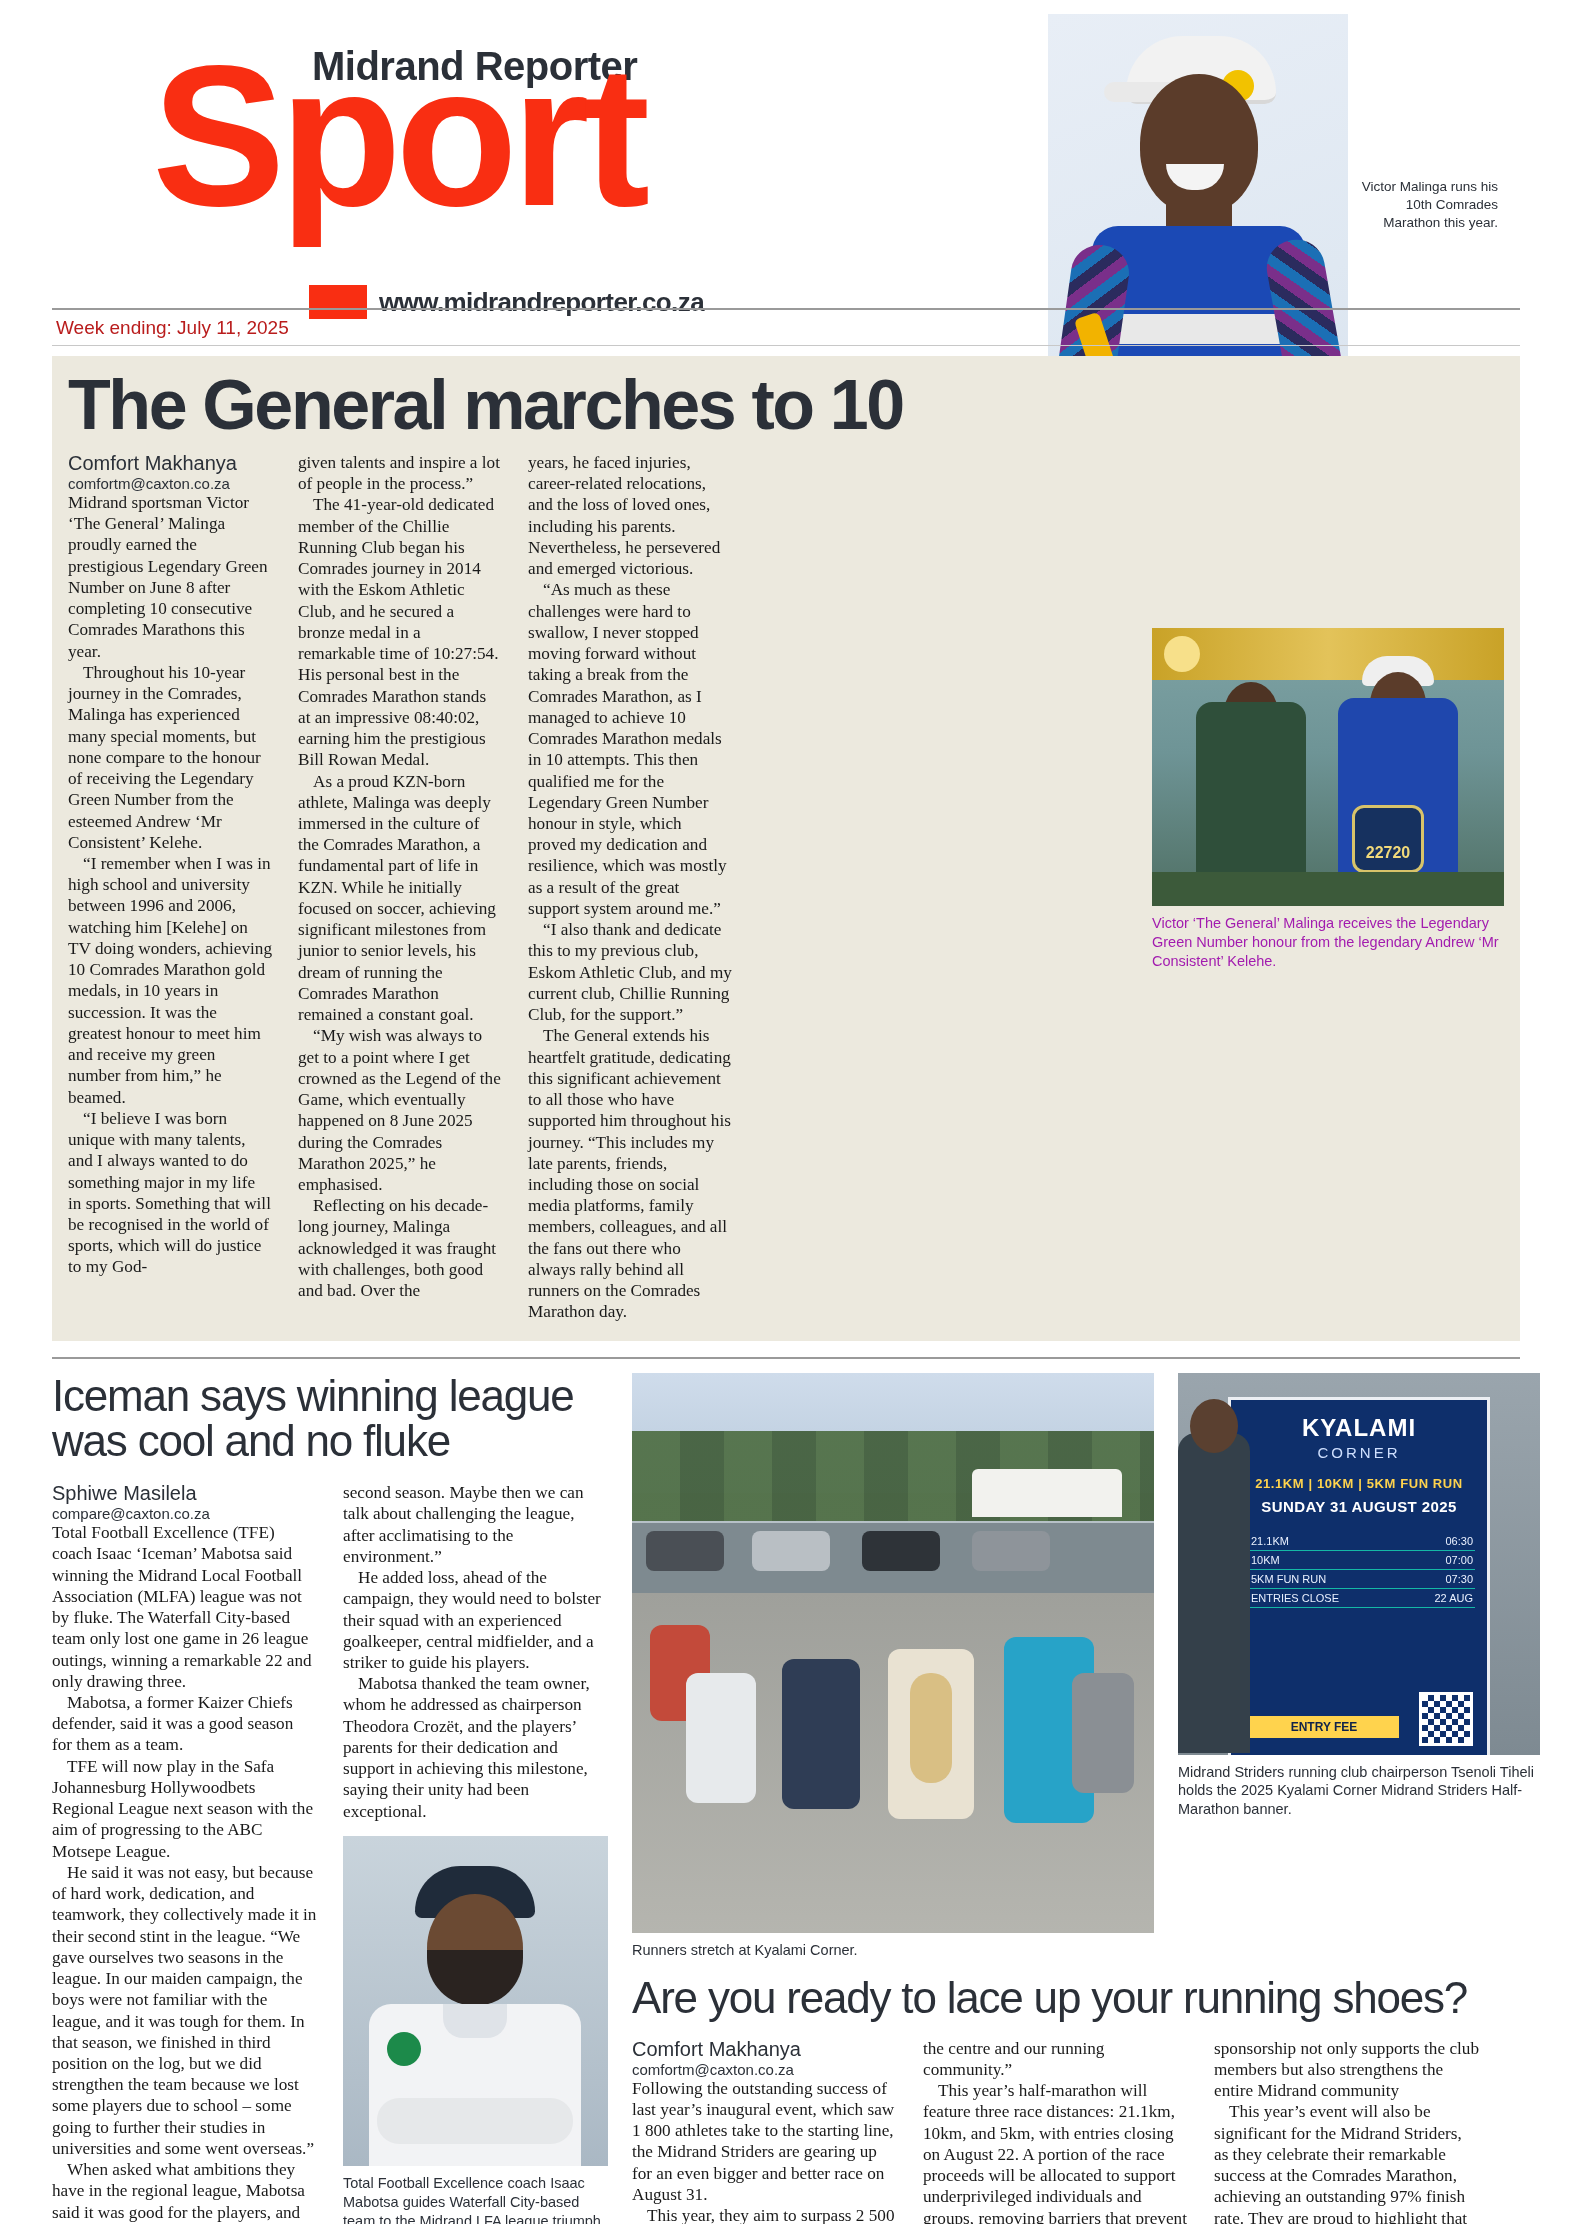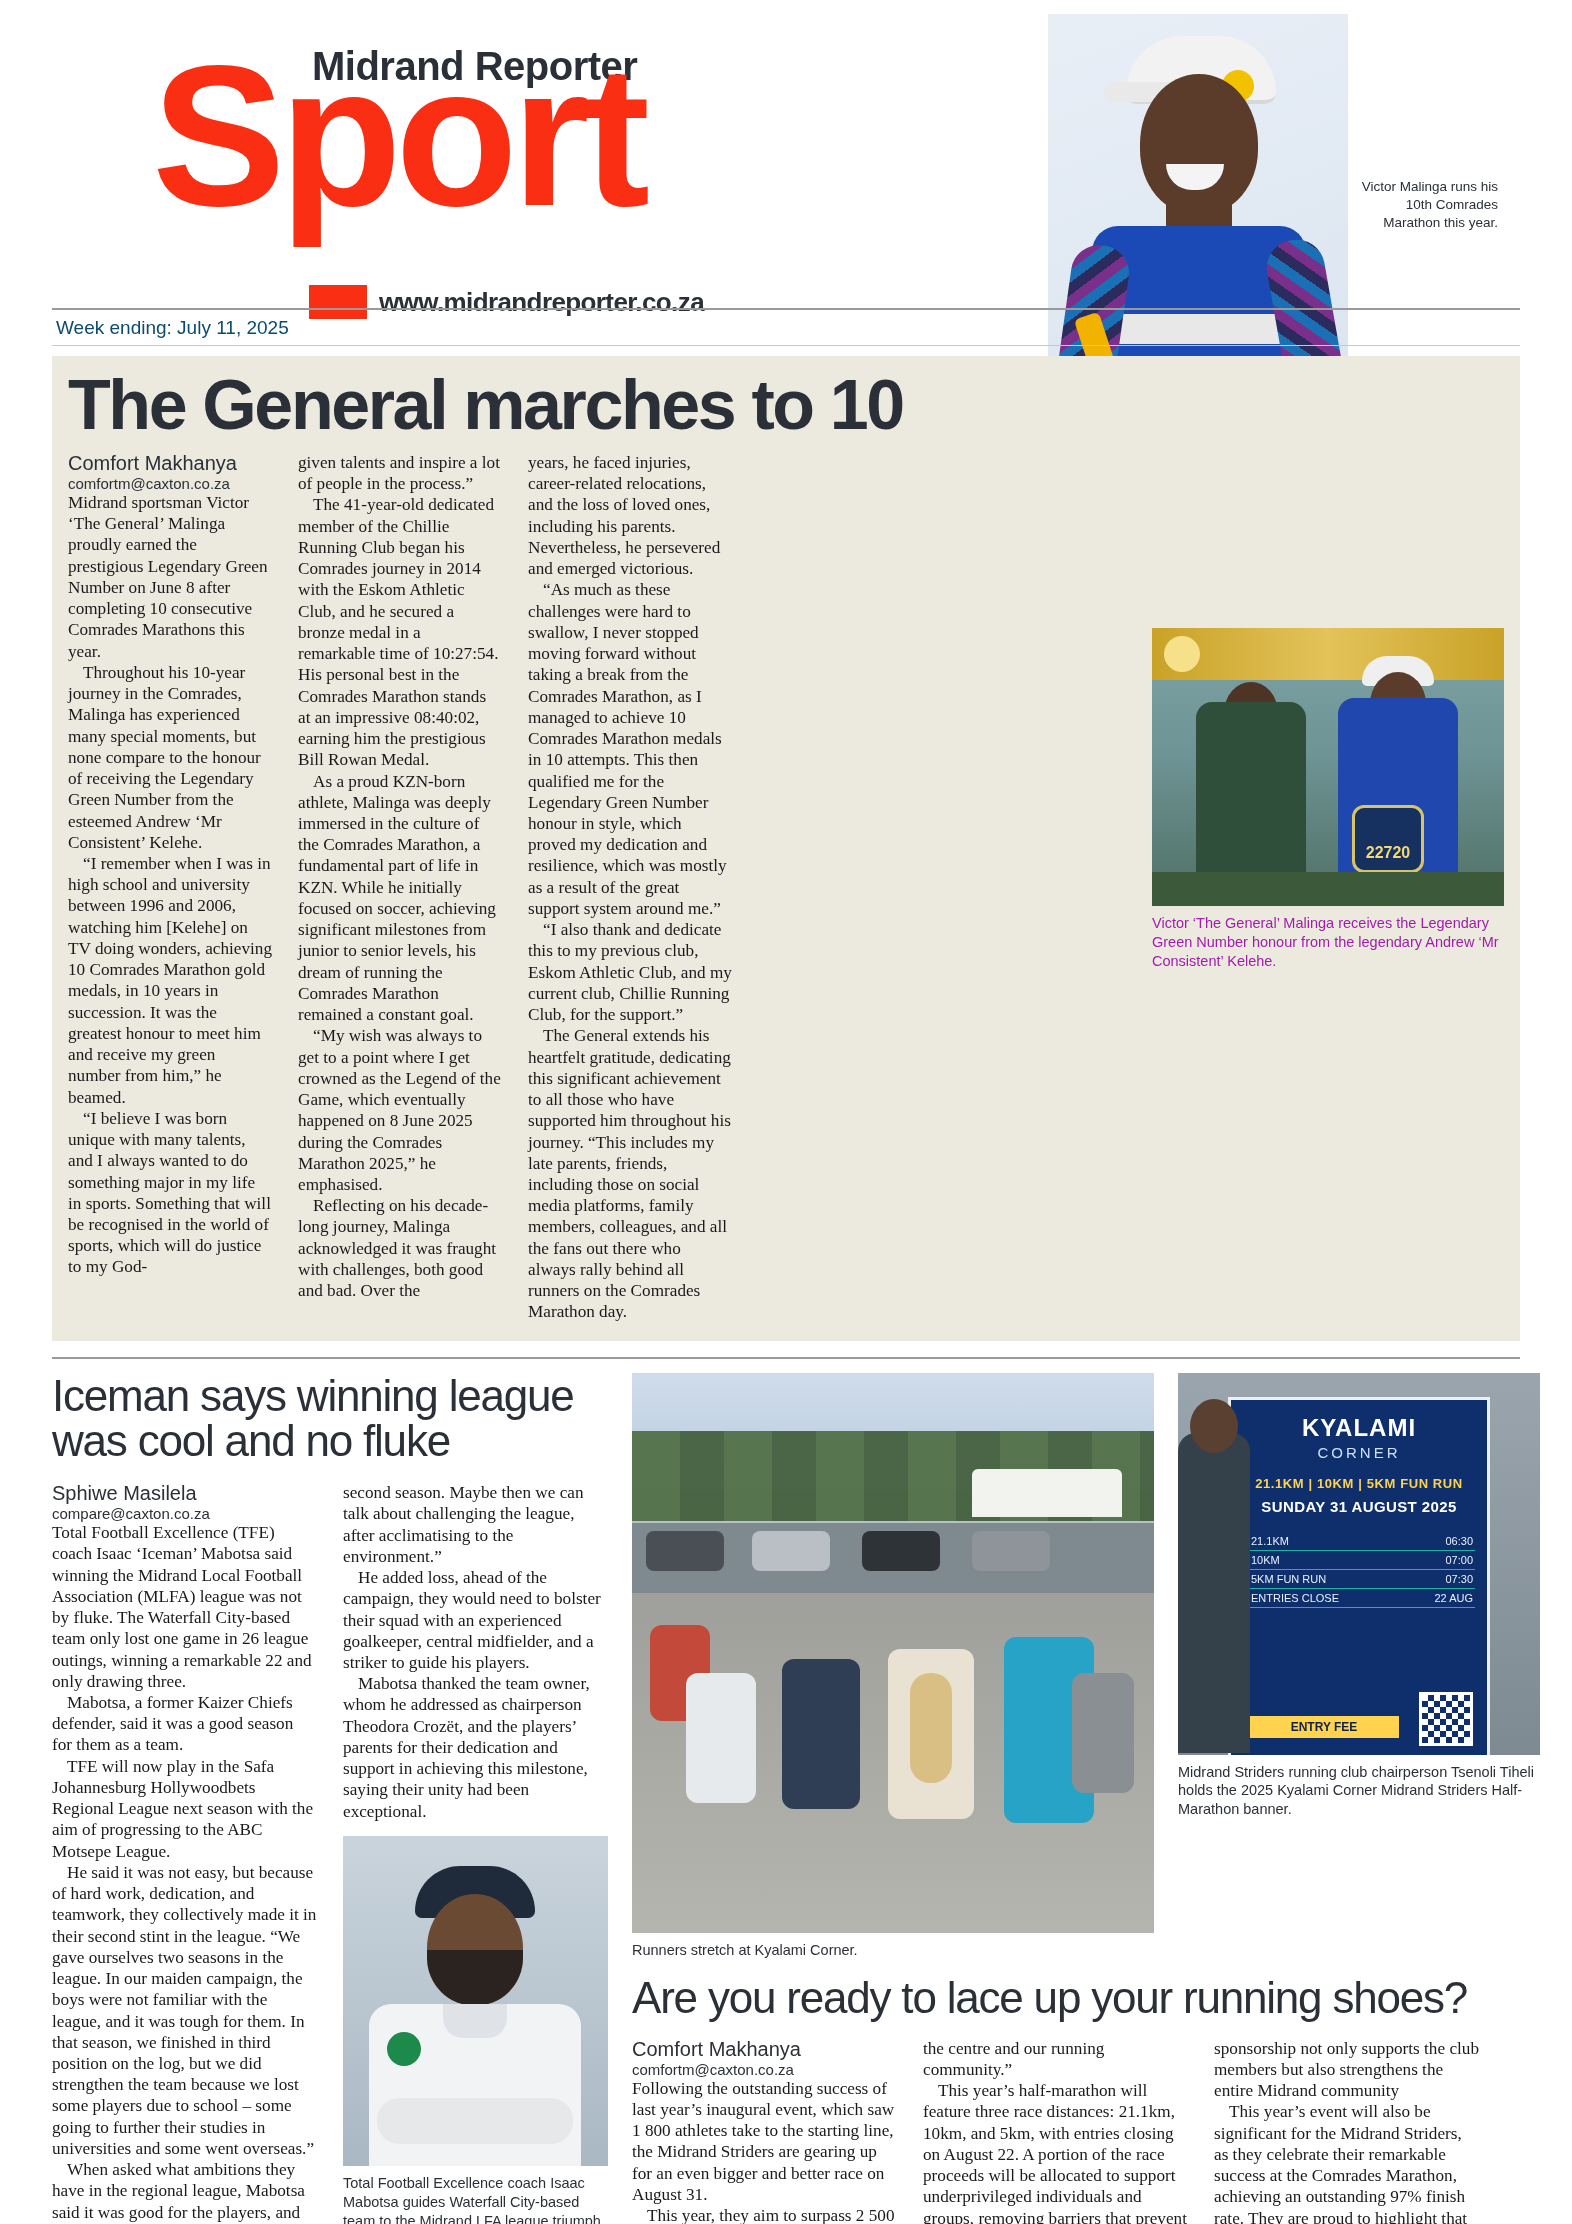--- a/index.html
+++ b/index.html
@@ -62,21 +62,21 @@
   .hp-handL{position:absolute;left:10px;top:500px;width:56px;height:62px;border-radius:24px;background:#6b4630;}
   .hp-handR{position:absolute;right:6px;top:496px;width:56px;height:62px;border-radius:24px;background:#6b4630;}
   .hp-legs{position:absolute;left:60px;top:560px;width:184px;height:220px;background:linear-gradient(180deg,#15368d,#0f2766);}
   .hp-bottle{position:absolute;left:36px;top:300px;width:26px;height:70px;border-radius:6px;background:#f2b300;transform:rotate(-18deg);}
 
   
   .date-bar { position: relative; margin-top: 8px; }
   .date-rule-top { height: 2px; background: #9a9a9a; width: 100%; }
   .date-text {
     font-family: "Liberation Sans", sans-serif;
-    font-size: 19px; color: #0c4a6e; padding: 7px 0 6px 4px;
+    font-size: 19px; color: #b91c1c; padding: 7px 0 6px 4px;
   }
   .date-rule-bot { height: 1px; background: #c8c8c8; width: 100%; }
 
   
   .lead { position: relative; background: #ece9de; margin-top: 10px; padding: 14px 16px 18px 16px; min-height: 720px; }
   .lead-head {
     font-family: "Liberation Sans", sans-serif;
     font-weight: bold; font-size: 70px; line-height: 1.0;
     color: #2b3038; letter-spacing: -2.4px; padding-bottom: 12px;
   }

